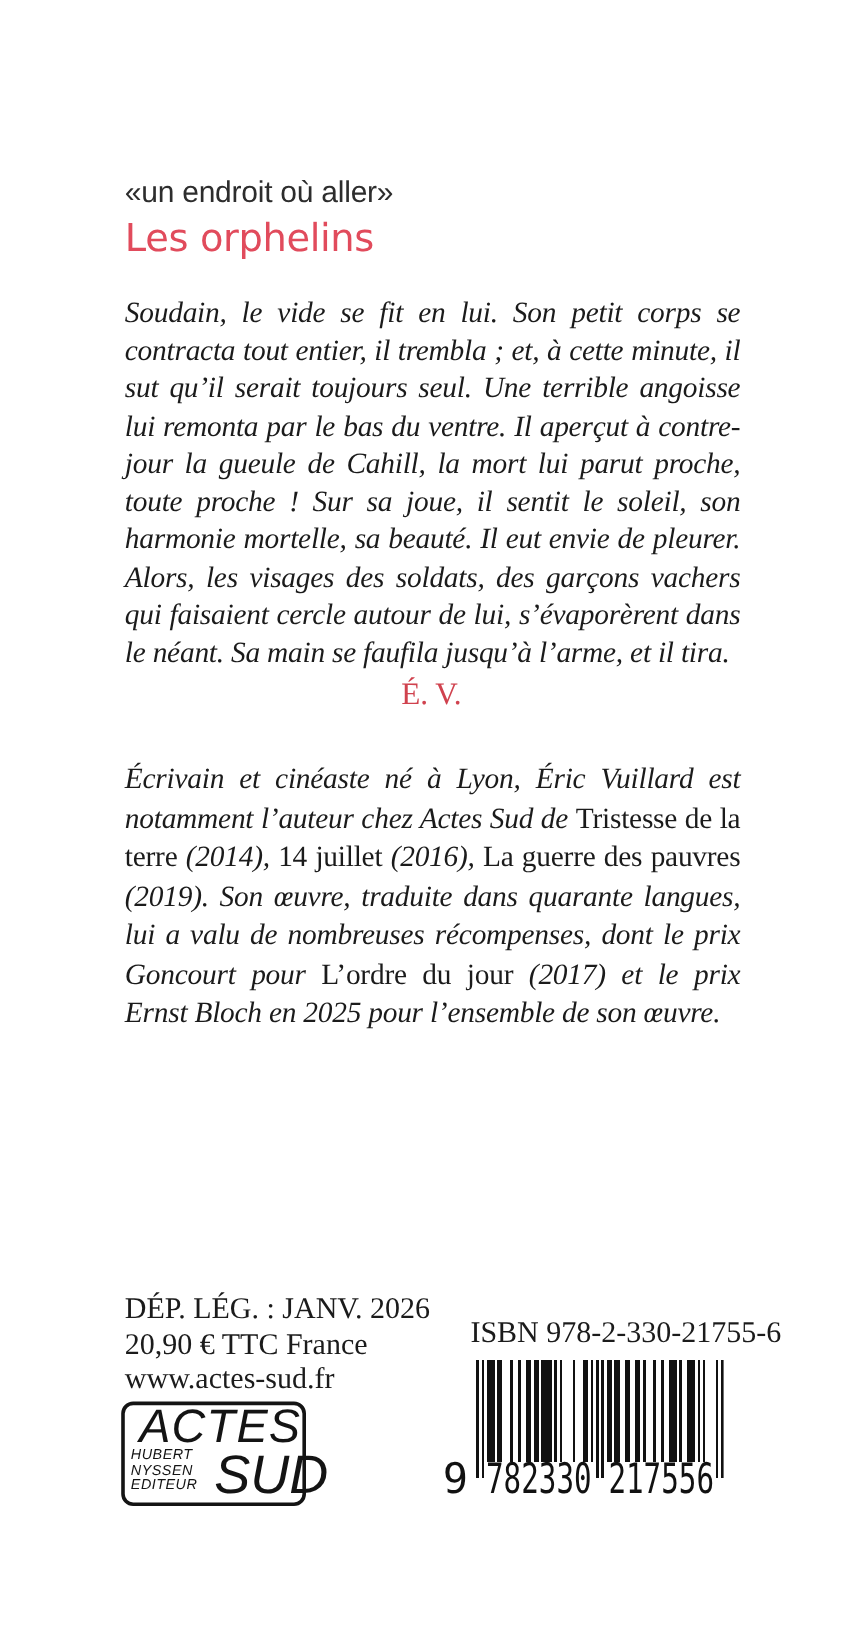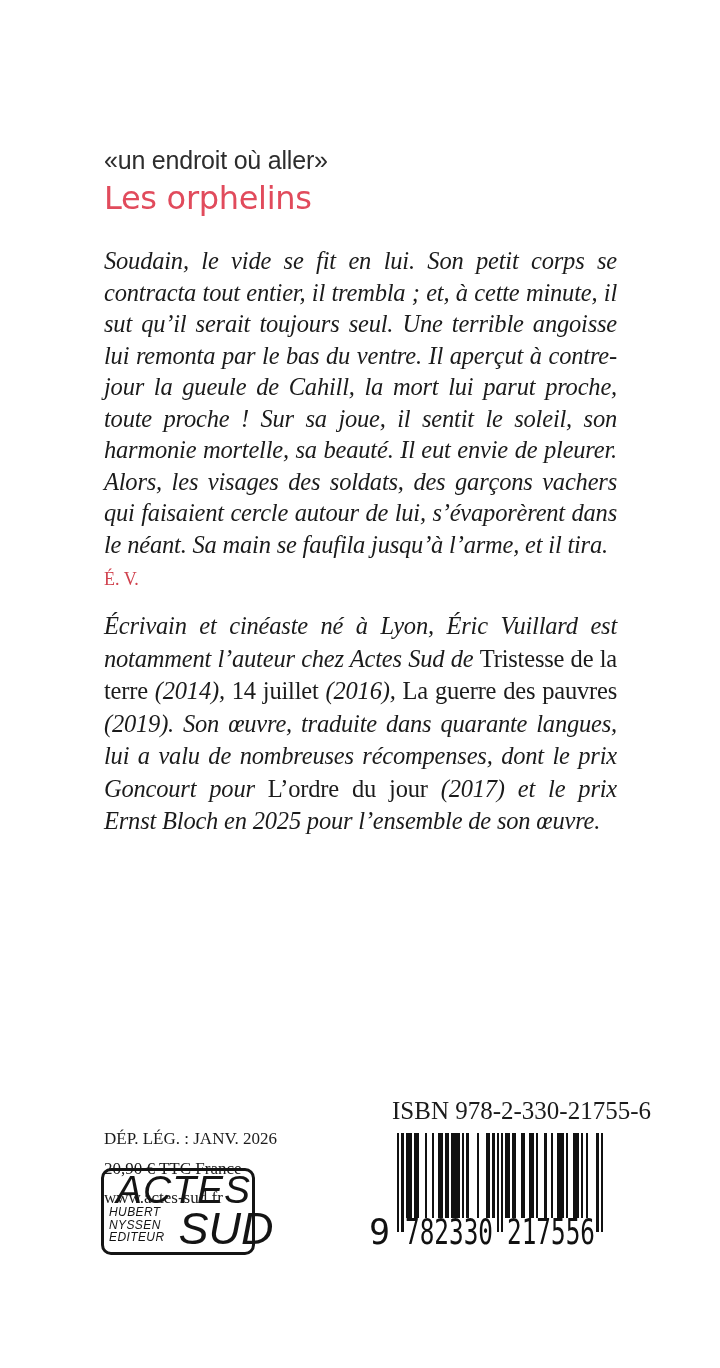--- a/index.html
+++ b/index.html
@@ -42,40 +42,40 @@
     margin-top:27px;
     font-size:24.5px;
     line-height:31.5px;
     letter-spacing:-0.2px;
     text-align:justify;
     font-style:italic;
   }
   .signature{
     margin-top:4px;
     padding-right:2px;
-    text-align:left;
-    font-size:18px;
+    text-align:center;
+    font-size:26px;
     line-height:30px;
     color:var(--red-sig);
   }
   .bio{
-    margin-top:16px;
+    margin-top:40px;
     font-size:24.5px;
     line-height:32.5px;
     letter-spacing:-0.2px;
     text-align:justify;
     font-style:italic;
   }
   .bio .roman{font-style:normal;}
   .bio .ital{font-style:italic;}
 
   .imprint{
     position:absolute;
-    left:104px; top:1124px;
-    font-size:17px;
+    left:104px; top:1076px;
+    font-size:25px;
     line-height:29.5px;
     white-space:nowrap;
   }
   .logo{
     position:absolute;
     left:101px; top:1168px;
     width:140px; height:78px;
     border:3px solid #141414;
     border-radius:10px;
     padding:1px 3px 2px 5px;

